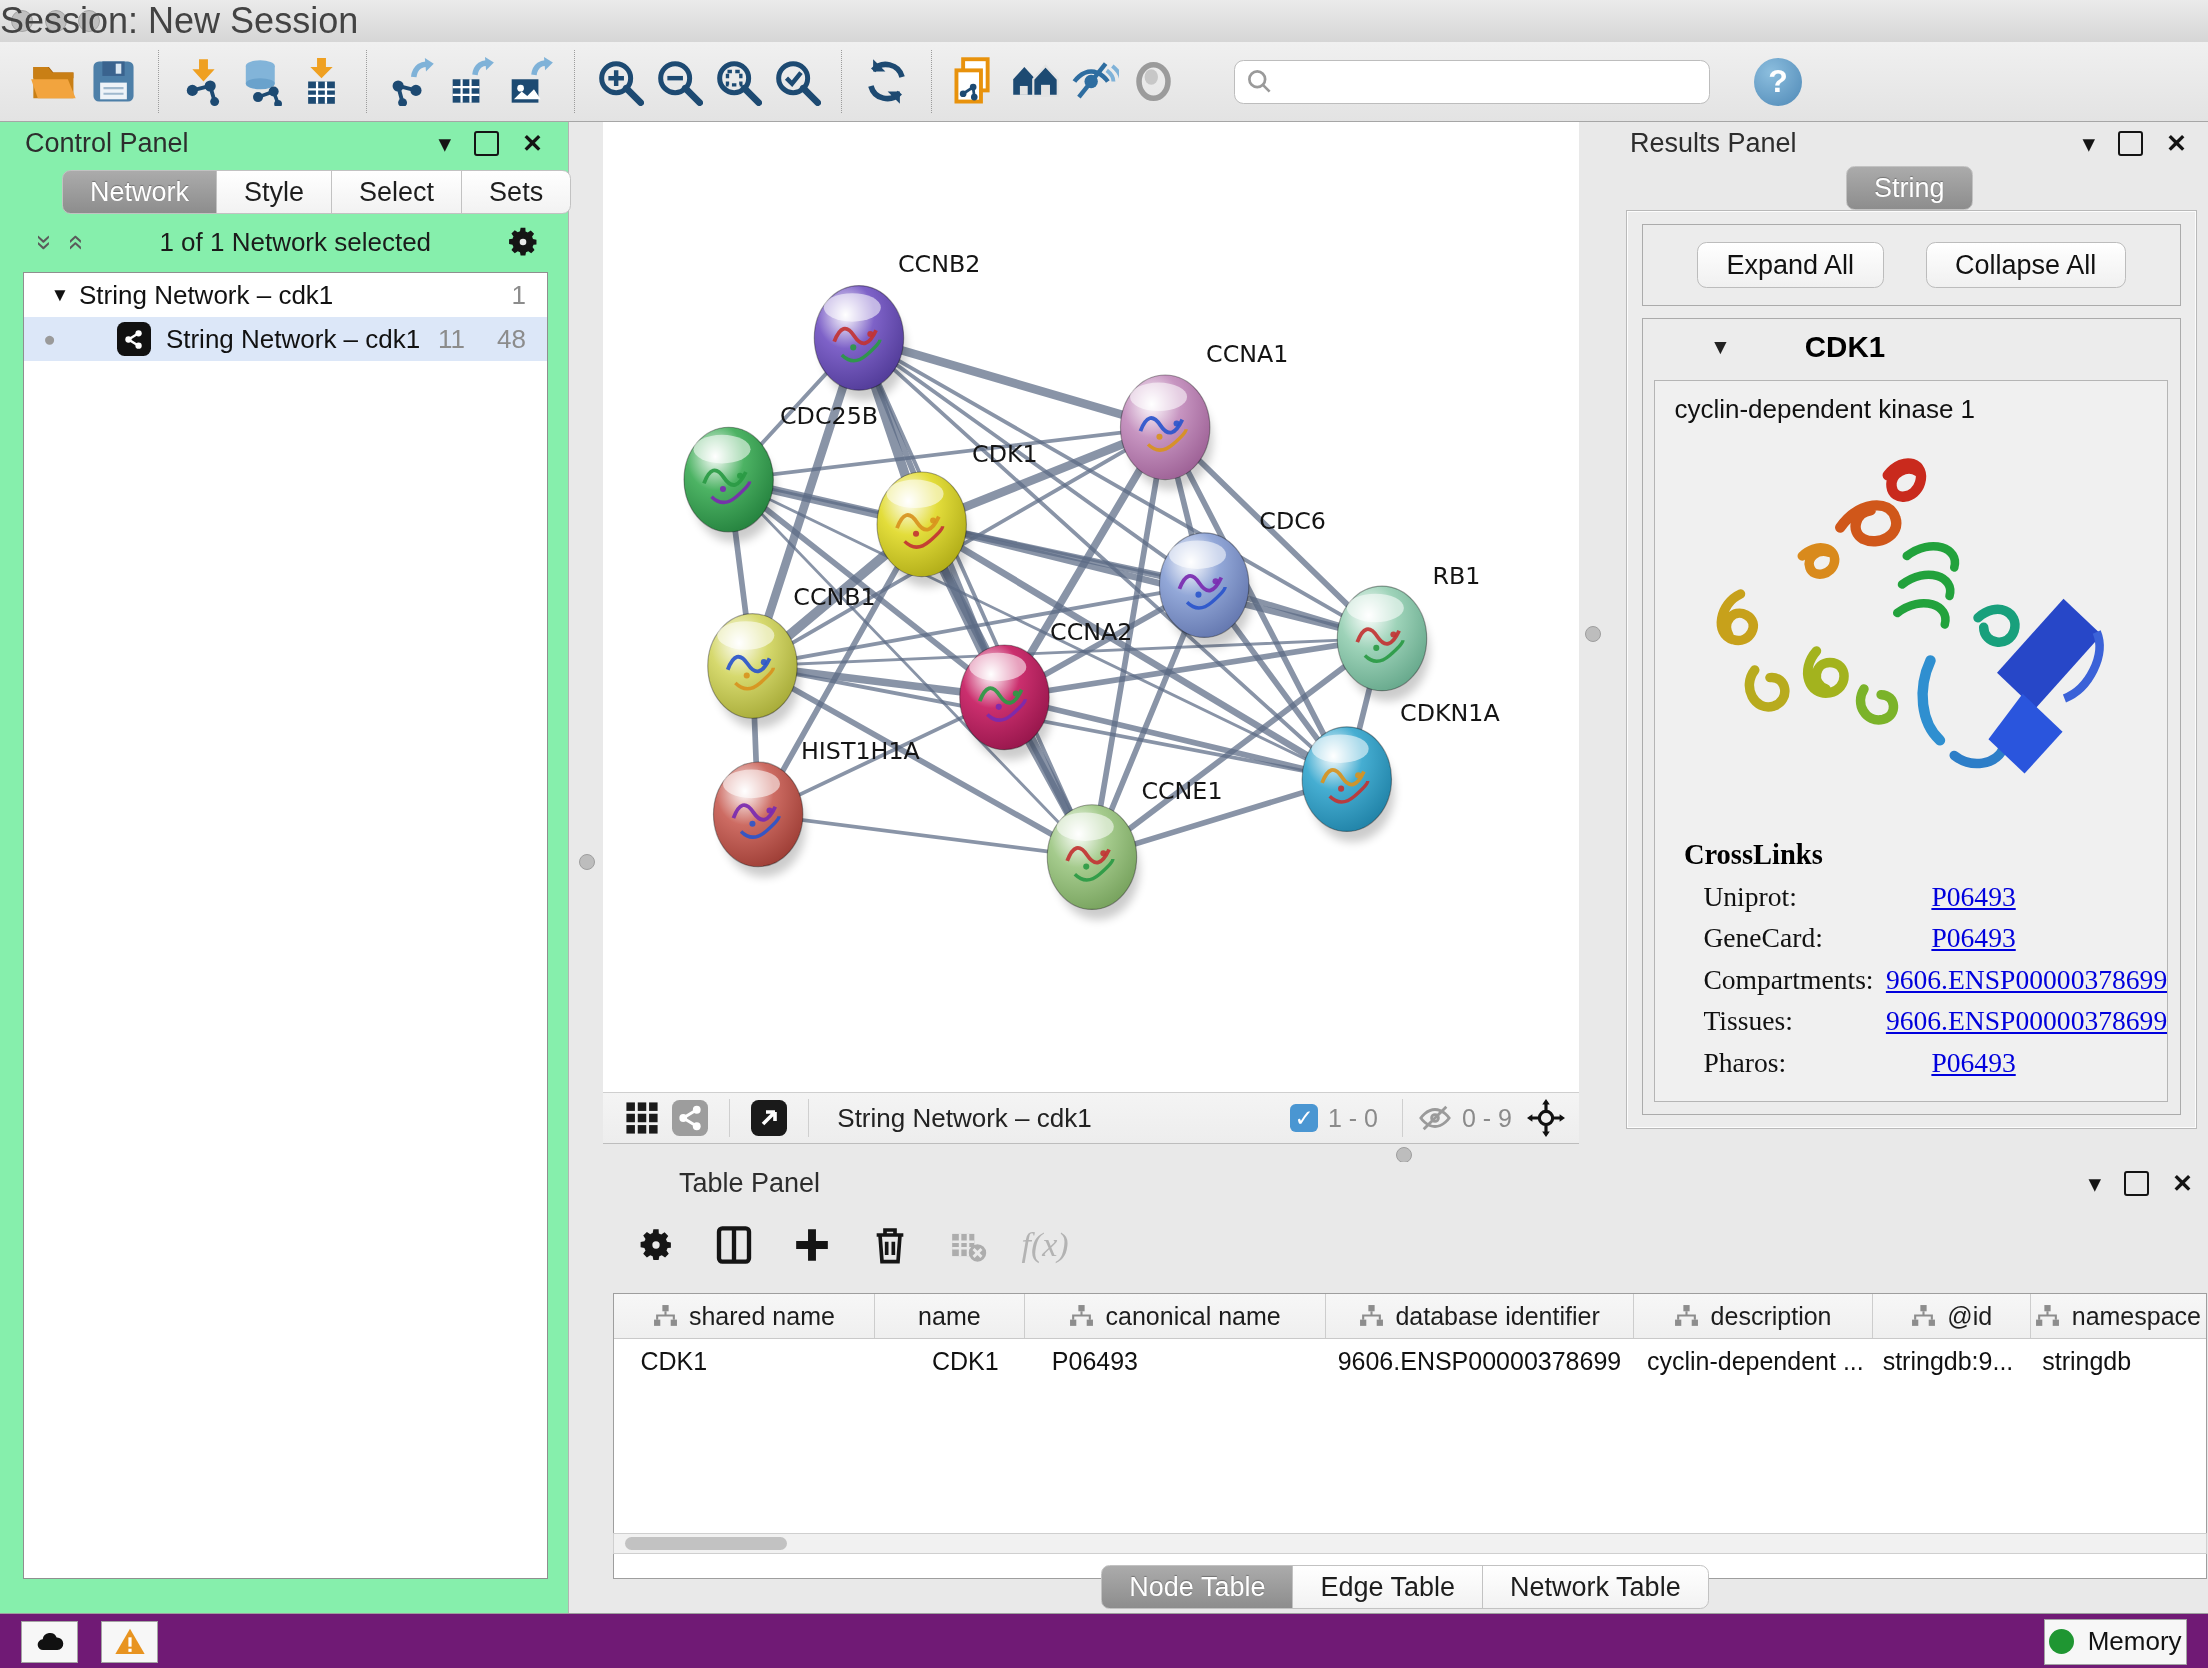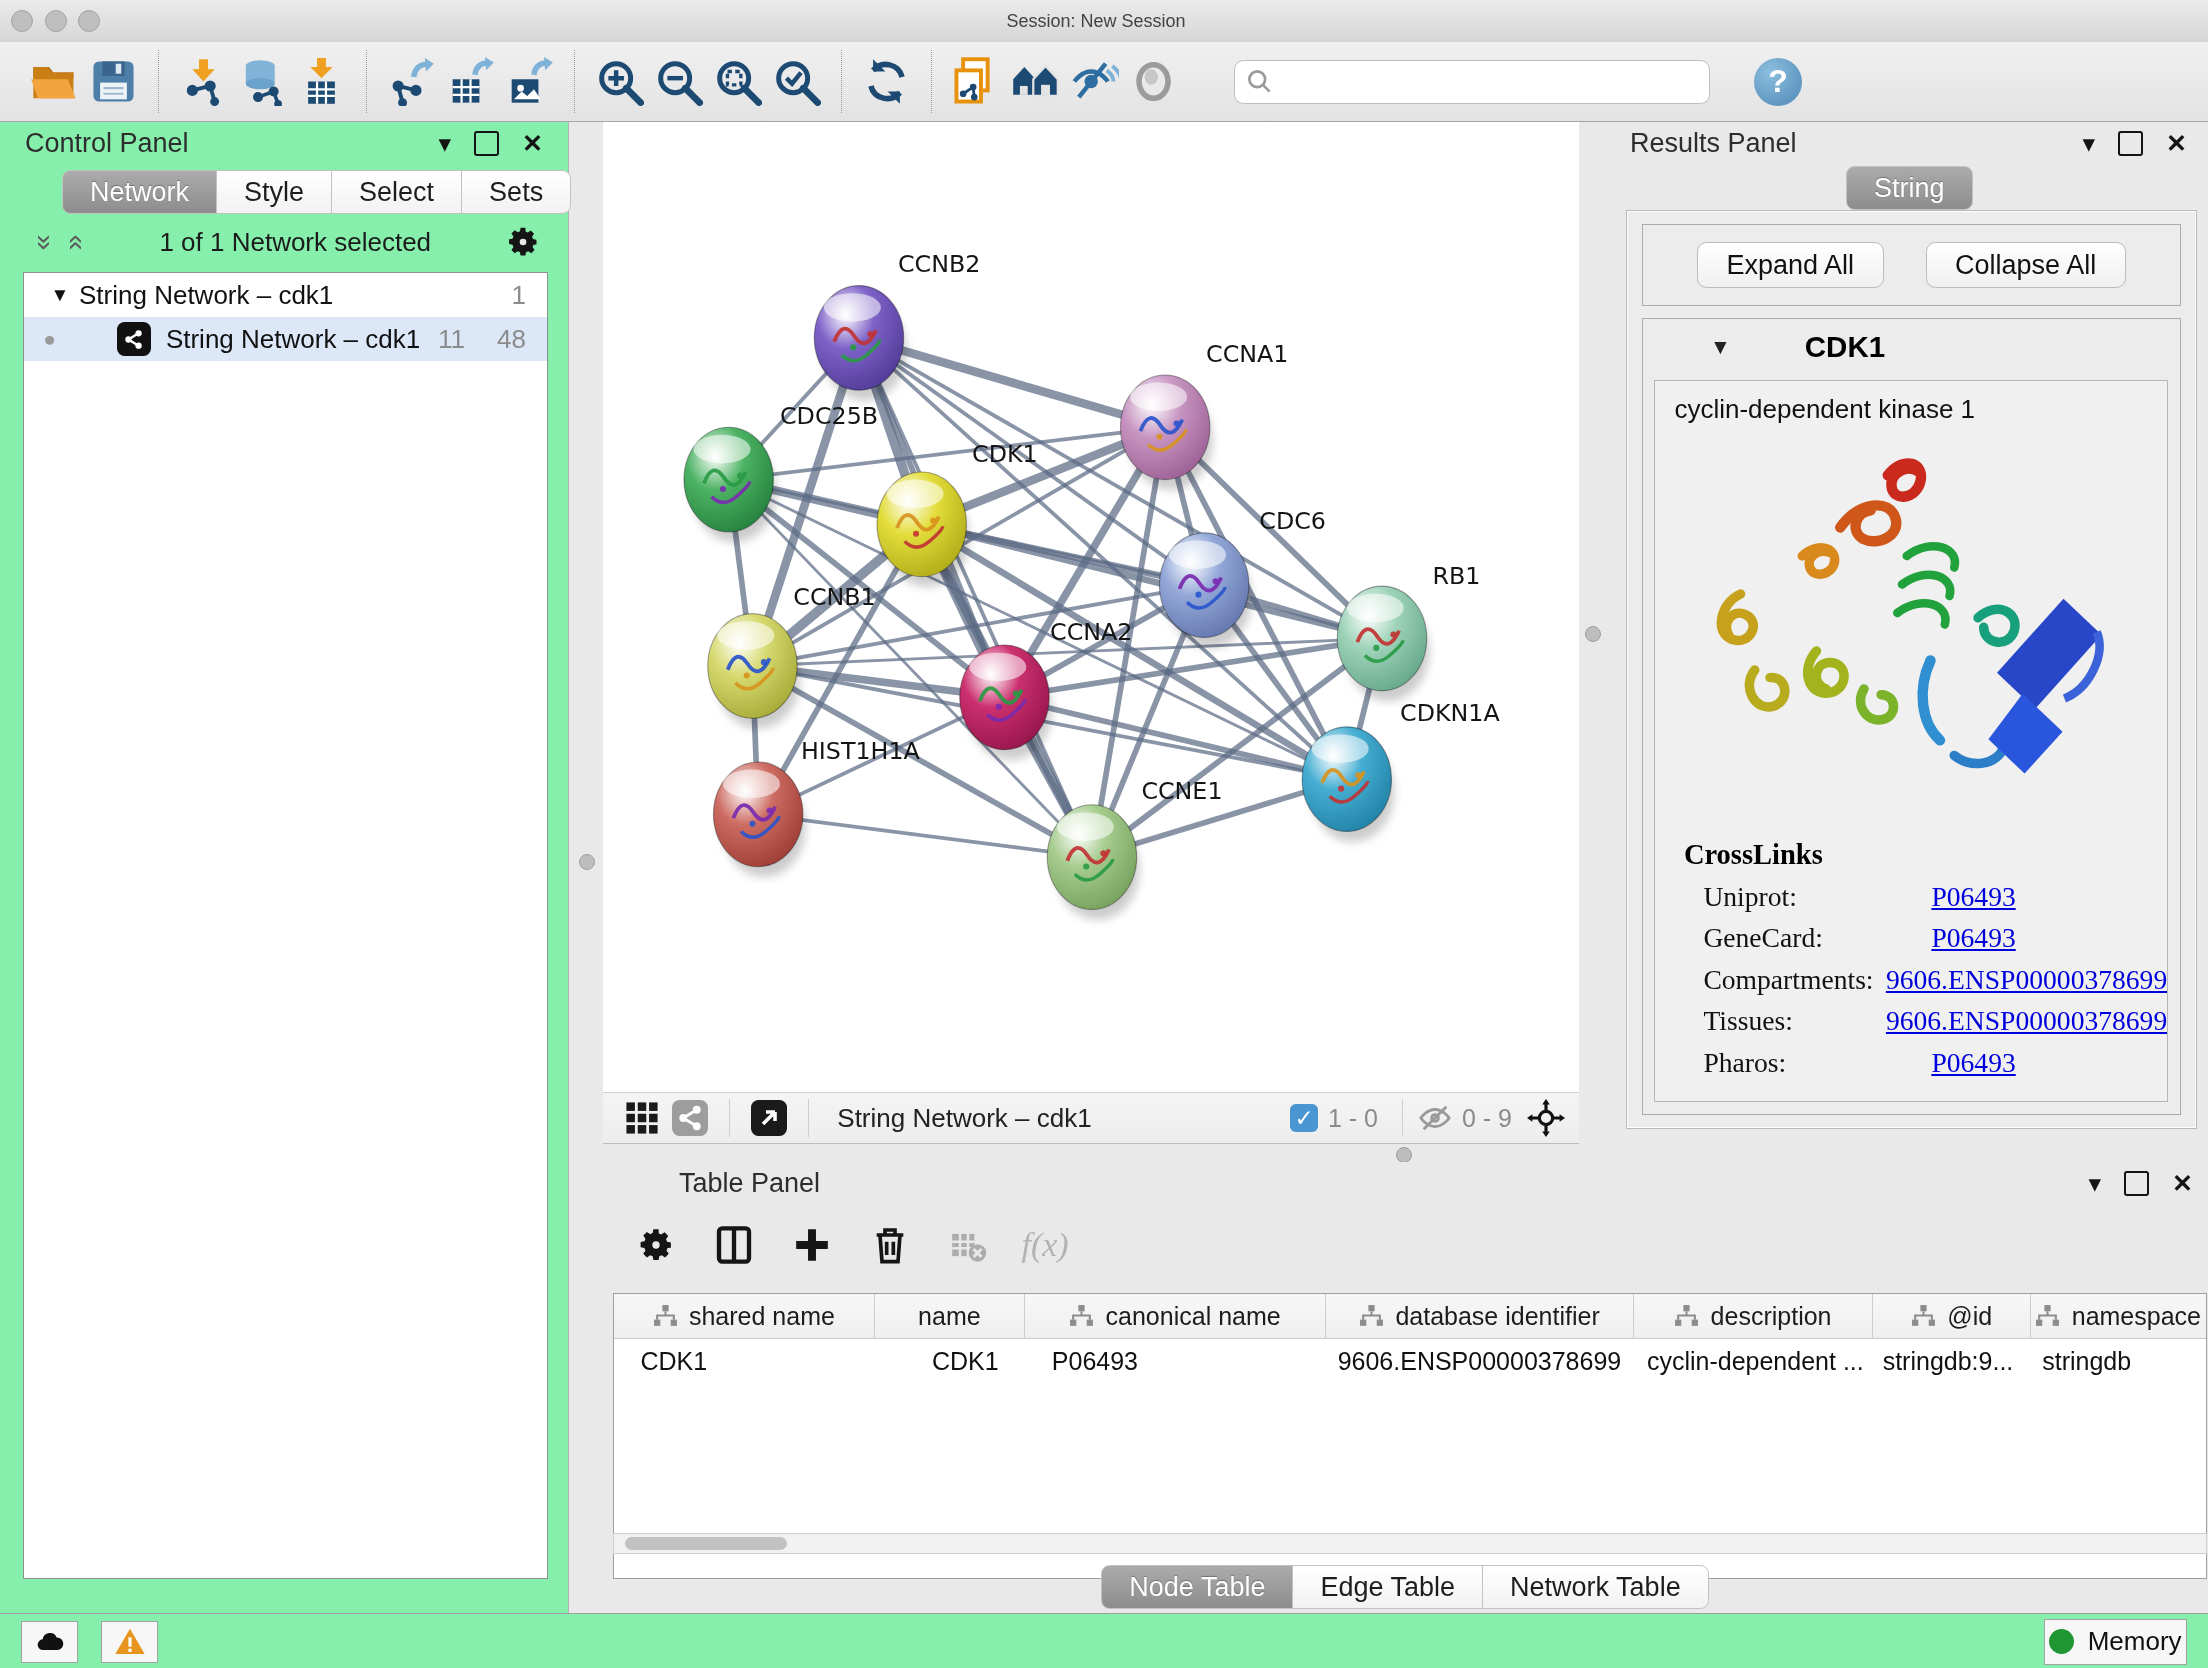--- a/index.html
+++ b/index.html
@@ -3,21 +3,21 @@
 <meta charset="utf-8">
 <style>
   html,body{margin:0;padding:0;background:#d9d9d9;}
   .app{position:relative;width:2208px;height:1668px;background:#e9e9e9;overflow:hidden;
        font-family:"Liberation Sans",sans-serif;color:#222;}
   
   .titlebar{position:absolute;left:0;top:0;width:100%;height:42px;
     background:linear-gradient(#ebebeb,#d6d6d6);border-bottom:1px solid #adadad;
     display:flex;align-items:center;}
   .tl-dot{width:20px;height:20px;border-radius:50%;background:#bfbfbf;border:1px solid #a3a3a3;margin-left:11.4px;}
-  .win-title{position:absolute;left:0;right:16px;text-align:center;font-size:18px;color:#434343;}
+  .win-title{position:absolute;left:0;right:16px;font-size:36px;color:#434343;}
   
   .toolbar{position:absolute;left:0;top:42px;width:100%;height:80px;box-sizing:border-box;
     background:linear-gradient(#f0f0f0,#e3e3e3);border-bottom:1.9px solid #a6a6a6;
     display:flex;align-items:center;padding:0 25px;}
   .tbtn{width:59px;height:61px;display:flex;align-items:center;justify-content:center;flex:0 0 auto;}
   .tbtn svg{width:49px;height:49px;}
   .tsep{width:0;height:63px;border-left:1.9px dotted #9c9c9c;margin:0 15px;flex:0 0 auto;}
   .searchbox{width:476px;height:44px;background:#fff;border:1.9px solid #bdbdbd;border-radius:9.5px;
     margin-left:51px;display:flex;align-items:center;padding-left:11.4px;box-sizing:border-box;}
   .searchbox input{border:none;outline:none;font-size:25px;width:399px;background:transparent;
@@ -86,21 +86,21 @@
   .tbl-head{display:flex;height:44px;background:linear-gradient(#f7f7f7,#efefef);border-bottom:1.9px solid #c9c9c9;}
   .thc{display:flex;align-items:center;justify-content:center;gap:11.4px;font-size:25px;color:#1c1c1c;
     border-right:1px solid #cdcdcd;box-sizing:border-box;overflow:hidden;white-space:nowrap;}
   .tbl-row{display:flex;height:44px;background:#fff;}
   .tdc{display:flex;align-items:center;font-size:25px;color:#111;padding-left:27px;box-sizing:border-box;
     overflow:hidden;white-space:nowrap;}
   .hscroll{position:absolute;left:9.5px;top:371px;width:1594px;height:21px;background:#f1f1f1;border:1px solid #cfcfcf;box-sizing:border-box;}
   .hthumb{position:absolute;left:11.4px;top:2.9px;width:162px;height:13.3px;border-radius:6.7px;background:#c2c2c2;}
   .tp-tabs{position:absolute;left:0;top:403px;width:100%;display:flex;justify-content:center;}
   
-  .statusbar{position:absolute;left:0;top:1613px;width:100%;height:55px;background:#86efac;border-top:1.9px solid #9e9e9e;box-sizing:border-box;}
+  .statusbar{position:absolute;left:0;top:1613px;width:100%;height:55px;background:#701a75;border-top:1.9px solid #9e9e9e;box-sizing:border-box;}
   .sb-btn{position:absolute;top:6.7px;width:55px;height:40px;background:#f7f7f7;border:1.9px solid #a3a3a3;
     display:flex;align-items:center;justify-content:center;}
   .mem-btn{position:absolute;right:21px;top:4.8px;width:141px;height:44px;background:#f7f7f7;border:1.9px solid #a3a3a3;
     display:flex;align-items:center;justify-content:center;gap:13.3px;font-size:26px;color:#111;}
   .mem-dot{width:25px;height:25px;border-radius:50%;background:#1f9632;}
   svg text{font-family:"DejaVu Sans",sans-serif;}
 </style>
 </head>
 <body>
 

